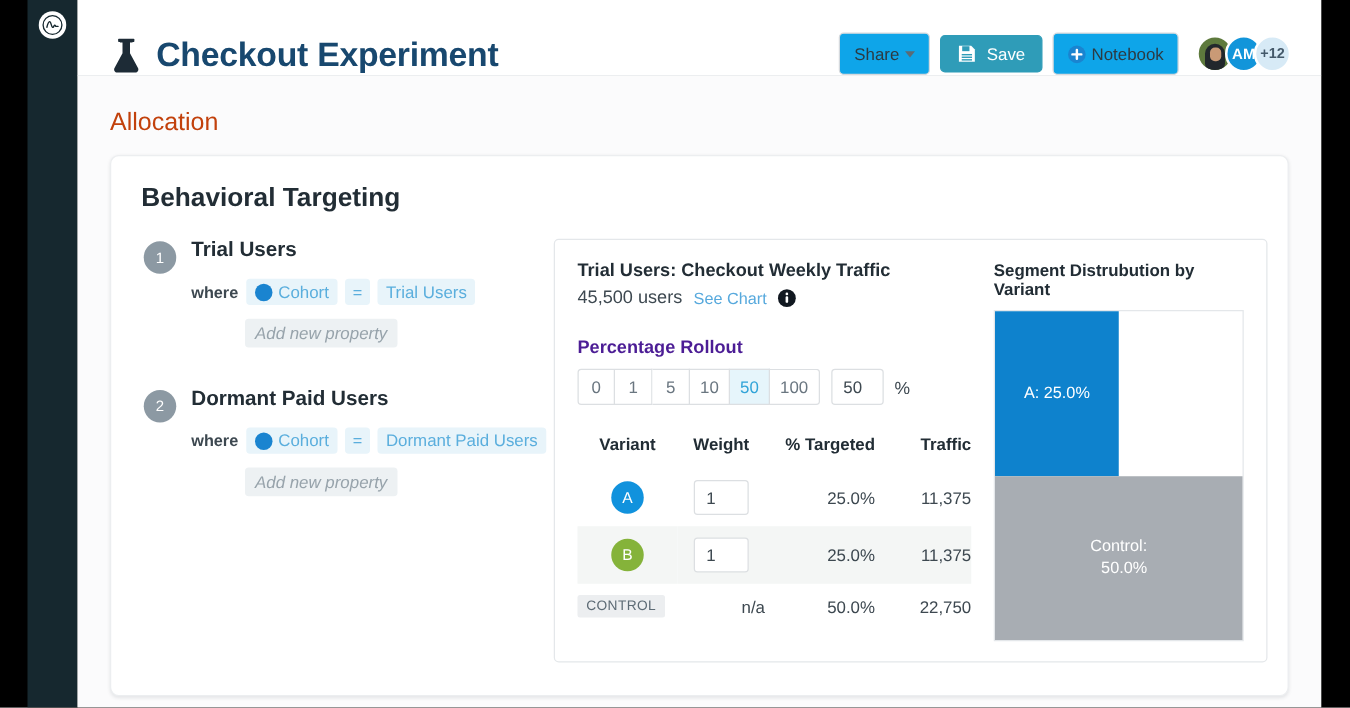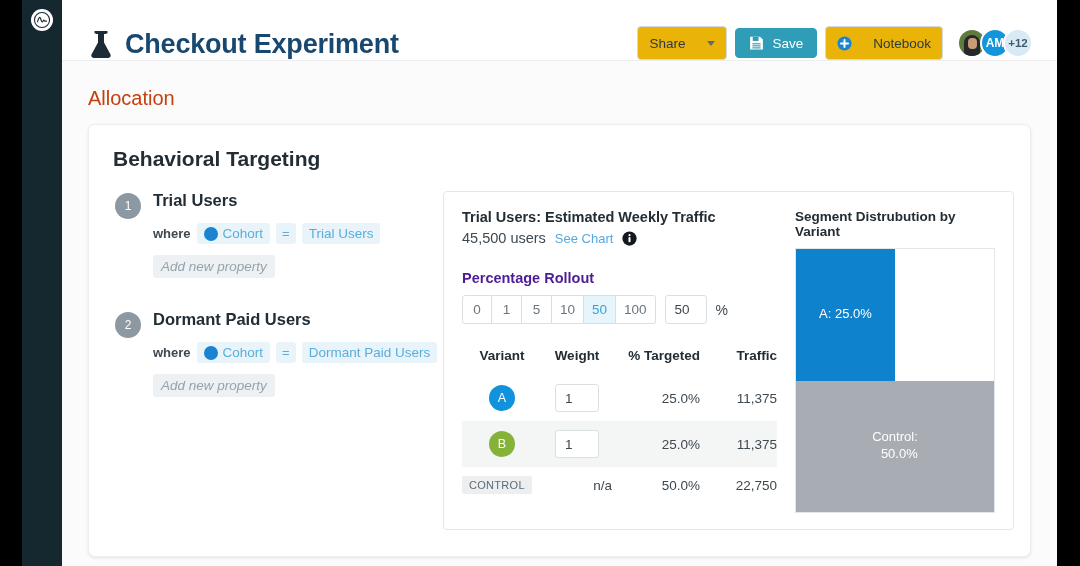--- a/index.html
+++ b/index.html
@@ -36,22 +36,22 @@
   }
   .title-wrap{display:flex;align-items:center;gap:11px;}
   .flask-icon{width:26px;height:30px;display:block;}
   .page-title{
     font-size:27px;font-weight:bold;color:#18486f;letter-spacing:-0.2px;
     white-space:nowrap;
   }
   .header-right{margin-left:auto;display:flex;align-items:center;gap:8px;}
 
   .btn{
-    height:30px;border:1px solid #d5d9dd;border-radius:4px;background:#eab308;
-    display:flex;align-items:center;gap:21px;padding:16px 11px;box-sizing:border-box;
+    height:30px;border:1px solid #d5d9dd;border-radius:4px;background:#0ea5e9;
+    display:flex;align-items:center;gap:4px;padding:16px 11px;box-sizing:border-box;
     font-size:13.5px;color:#2c3a42;cursor:pointer;white-space:nowrap;
   }
   .btn .caret{
     width:0;height:0;border-left:4px solid transparent;border-right:4px solid transparent;
     border-top:5px solid #5b6b75;margin-left:1px;
   }
   .btn-save{
     background:#2f9cb8;border-color:#2f9cb8;color:#fff;font-weight:normal;
     padding:0 13px;gap:8px;
   }
@@ -112,21 +112,21 @@
   .chip{
     background:#e8f4fa;border-radius:3px;padding:3px 7px;font-size:13.5px;
     color:#5aaedd;display:flex;align-items:center;gap:5px;cursor:pointer;
   }
   .chip-op{
     background:#e8f4fa;border-radius:3px;padding:3px 6px;font-size:13px;color:#5aaedd;
   }
   .cohort-dot{width:14px;height:14px;border-radius:50%;background:#1a84d0;display:block;}
   .add-prop{
     margin-top:11px;display:inline-block;background:#edf1f3;border-radius:3px;
-    padding:4px 8px;font-size:13.5px;color:#97a3ab;font-style:italic;cursor:pointer;
+    padding:4px 8px;font-size:13.5px;color:#97a3ab;font-style:italic;cursor:pointer;margin-left:43px;
   }
 
   
   .panel{
     flex:1;border:1px solid #e4e7ea;border-radius:4px;
     padding:17px 18px 16px 18px;box-sizing:border-box;display:flex;gap:10px;
     min-height:318px;
   }
   .panel-left{width:315px;flex:0 0 315px;}
   .traffic-head{font-size:14.5px;font-weight:bold;color:#222d35;margin-bottom:5px;}
@@ -298,21 +298,21 @@
                 </div>
                 <div class="add-prop">Add new property</div>
               </div>
             </div>
 
           </div>
 
           <div class="panel">
 
             <div class="panel-left">
-              <div class="traffic-head">Trial Users: Estimated Weekly Traffic</div>
+              <div class="traffic-head">Trial Users: Checkout Weekly Traffic</div>
               <div class="traffic-sub">
                 <span>45,500 users</span>
                 <span class="see-chart">See Chart</span>
                 <svg class="info-icon" viewBox="0 0 16 16">
                   <circle cx="8" cy="8" r="7.6" fill="#111820"></circle>
                   <circle cx="8" cy="4.4" r="1.15" fill="#fff"></circle>
                   <rect x="6.9" y="6.4" width="2.2" height="5.6" rx="1" fill="#fff"></rect>
                 </svg>
               </div>
 

